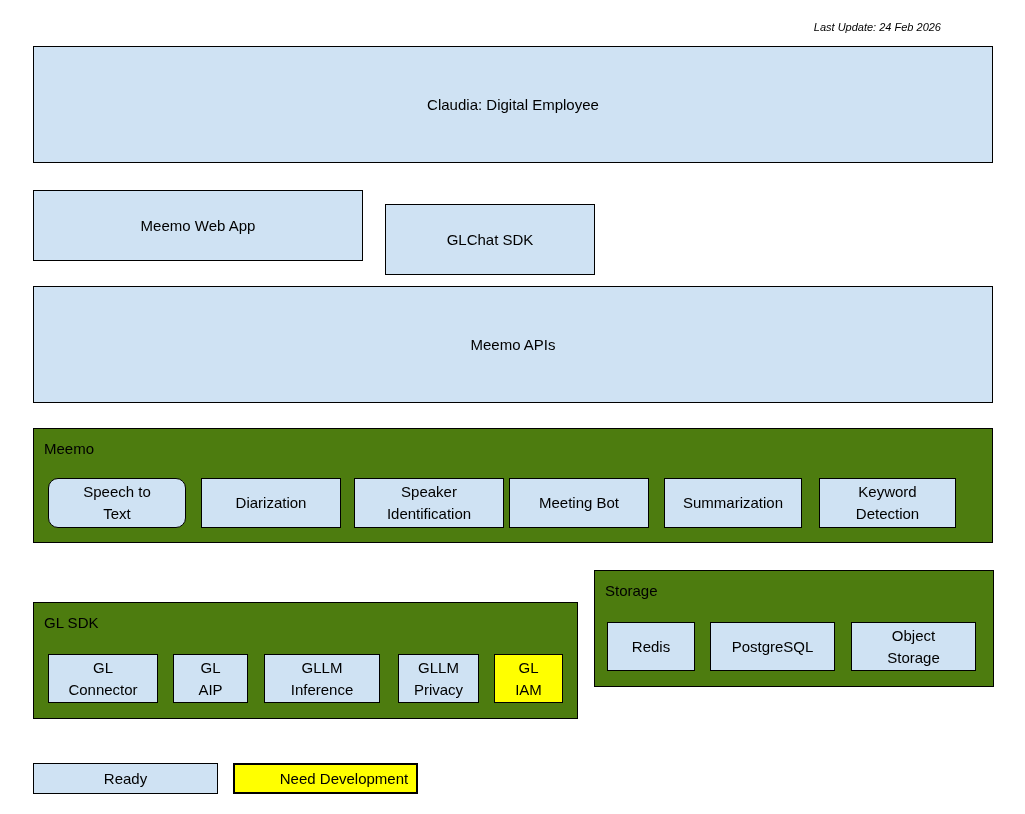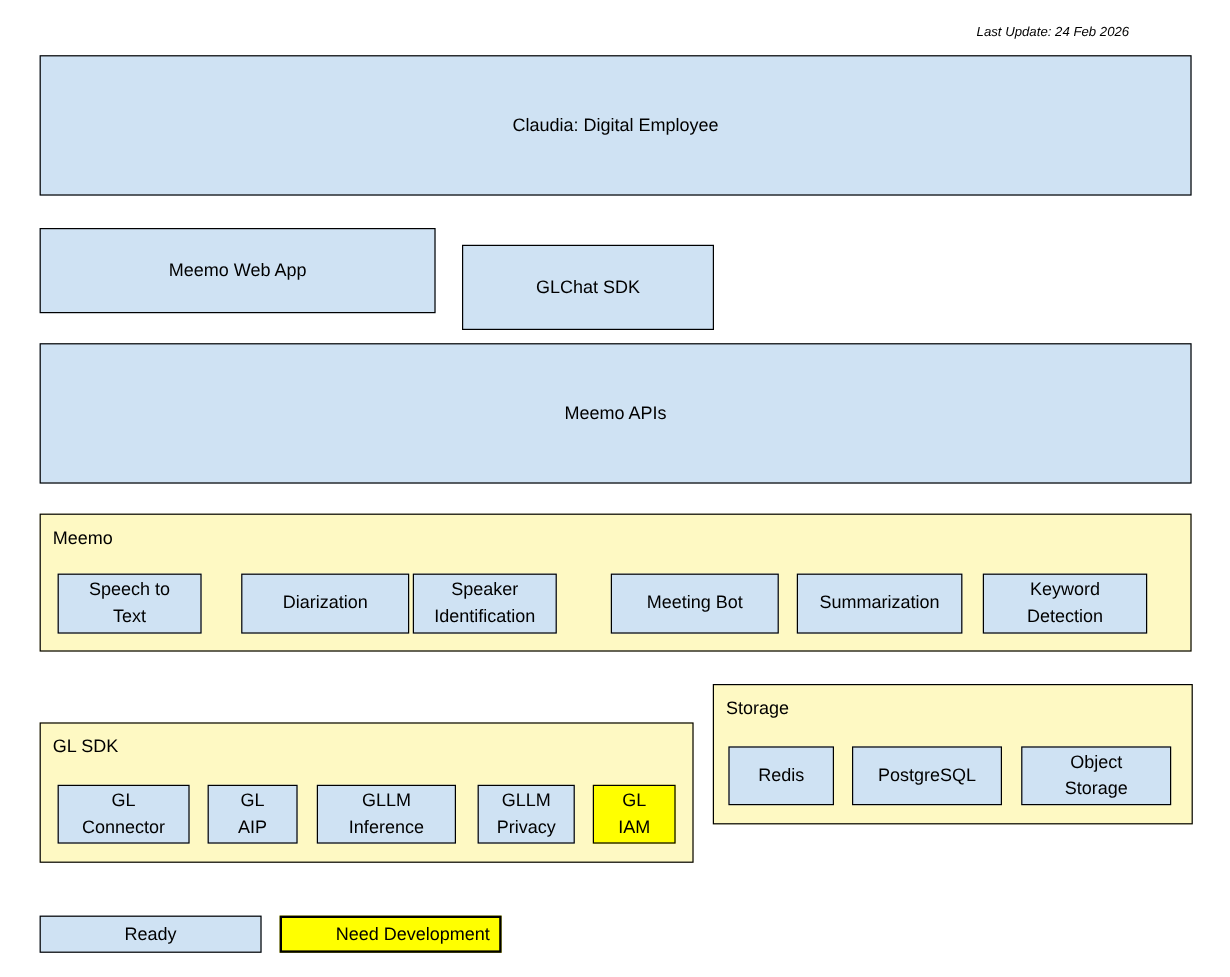--- a/index.html
+++ b/index.html
@@ -29,36 +29,36 @@
 
   
   .claudia    { left: 33px;  top: 46px;  width: 960px; height: 117px; }
   .webapp     { left: 33px;  top: 190px; width: 330px; height: 71px; }
   .glchat     { left: 385px; top: 204px; width: 210px; height: 71px; }
   .apis       { left: 33px;  top: 286px; width: 960px; height: 117px; }
 
   
   .group {
     position: absolute;
-    background: #fef9c3;
+    background: #4d7c0f;
     border: 1px solid #000000;
   }
   .group-label {
     position: absolute; left: 10px; top: 11px;
     font-size: 15px;
   }
   .meemo-group   { left: 33px;  top: 428px; width: 960px; height: 115px; }
   .glsdk-group   { left: 33px;  top: 570px; width: 545px; height: 117px; margin-top: 32px; }
   .storage-group { left: 594px; top: 570px; width: 400px; height: 117px; }
 
   
   .mbox { top: 49px; height: 50px; }
-  .m0 { left: 14px;  width: 120px; }
+  .m0 { left: 14px;  width: 138px; border-radius: 10px; }
   .m1 { left: 167px; width: 140px; }
-  .m2 { left: 310px; width: 120px; }
+  .m2 { left: 320px; width: 150px; }
   .m3 { left: 475px; width: 140px; }
   .m4 { left: 630px; width: 138px; }
   .m5 { left: 785px; width: 137px; }
 
   
   .gbox { top: 51px; height: 49px; }
   .g0 { left: 14px;  width: 110px; }
   .g1 { left: 139px; width: 75px;  }
   .g2 { left: 230px; width: 116px; }
   .g3 { left: 364px; width: 81px;  }

